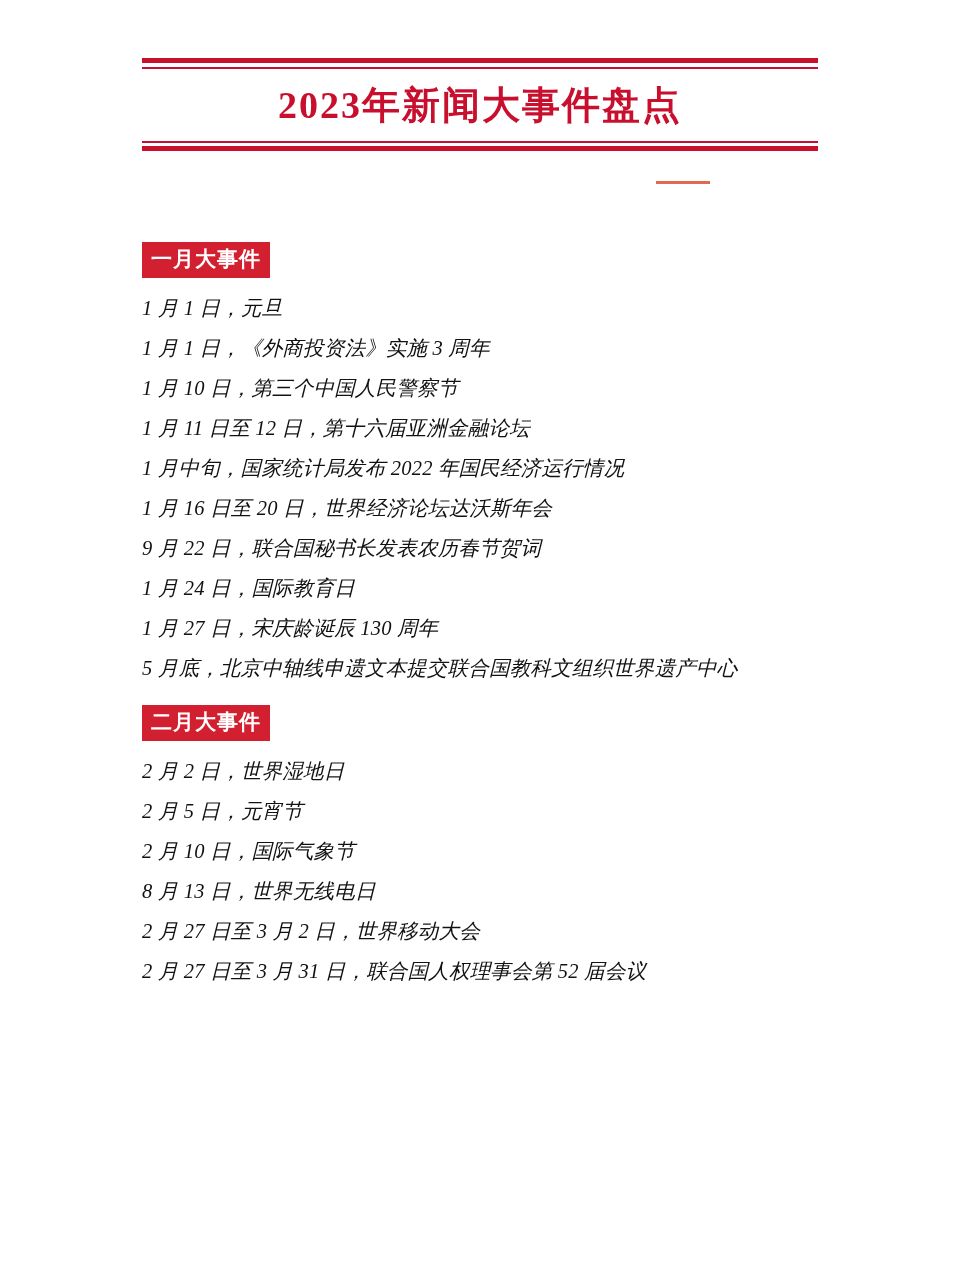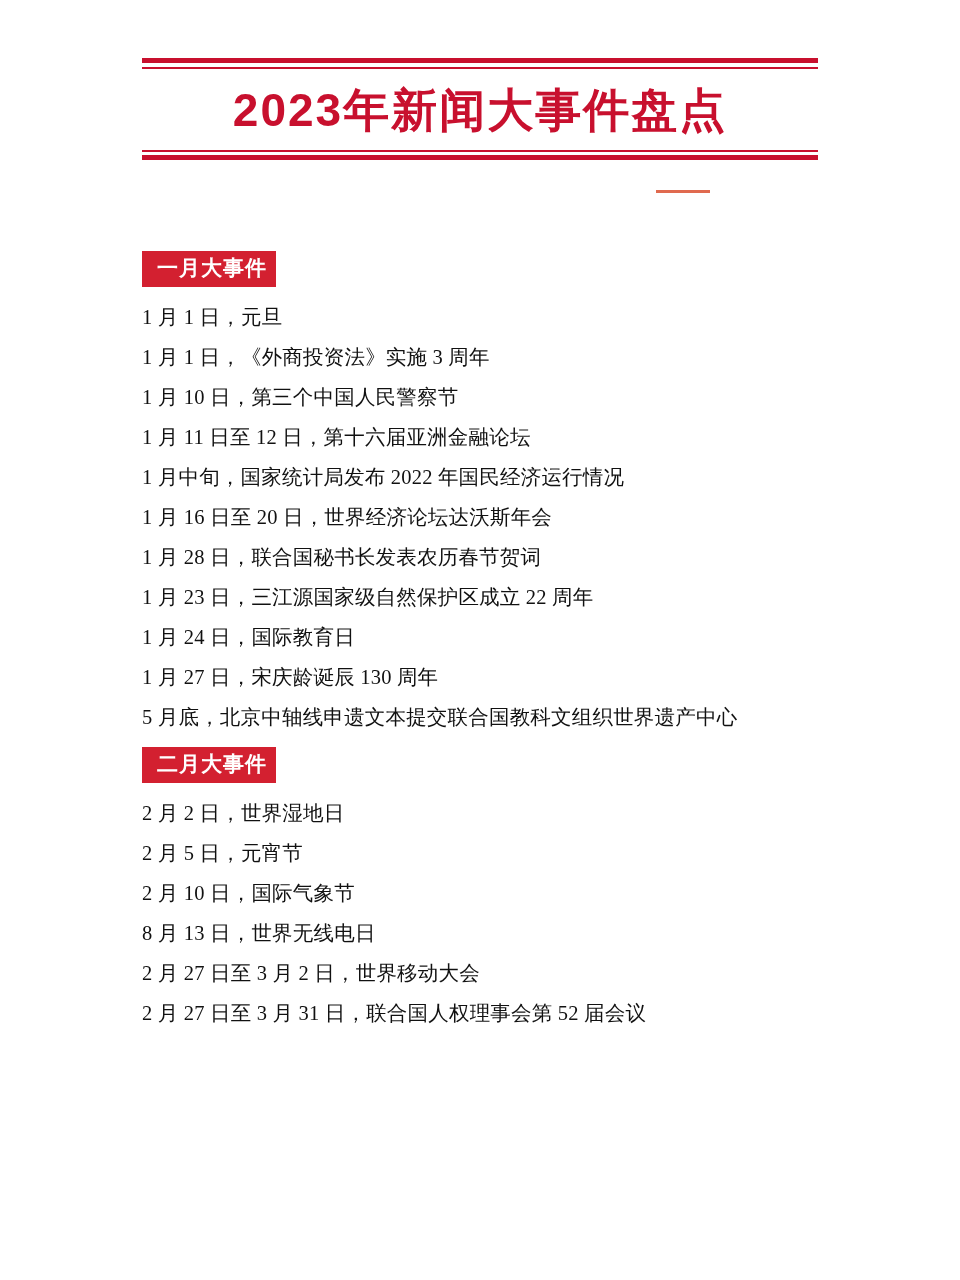--- a/index.html
+++ b/index.html
@@ -35,22 +35,22 @@
   .gap-sm { height: 4px; }
   .gap-xs { height: 3px; }
 
   .title-wrap {
     width: 676px;
     margin: 0 auto;
     text-align: center;
     padding: 16px 0 14px 0;
   }
   .doc-title {
-    font-family: Liberation Sans, sans-serif;
-    font-size: 46px;
+    font-family: Liberation Serif, serif;
+    font-size: 38px;
     font-weight: bold;
     color: #c8102e;
     letter-spacing: 2px;
     line-height: 1.1;
     white-space: nowrap;
   }
 
   .underline-accent {
     width: 676px;
     margin: 0 auto;
@@ -73,32 +73,33 @@
   }
 
   .section-heading {
     display: inline-block;
     background: #d32030;
     color: #ffffff;
     font-family: "DejaVu Sans", "Liberation Sans", sans-serif;
     font-weight: bold;
     font-size: 21px;
     line-height: 1;
-    padding: 7px 9px 8px 15px;
+    padding: 7px 9px 8px 9px;
     letter-spacing: 1px;
     margin: 0 0 10px 0;
   }
   .section + .section {
-    margin-top: 10px;
+    margin-top: 17px;
   }
 
   ul.event-list {
     list-style: none;
     margin: 0;
     padding: 0;
+    font-style: italic;
   }
   ul.event-list li {
     font-size: 20.5px;
     line-height: 40px;
     color: #111111;
     white-space: nowrap;
     letter-spacing: 0.2px;
   }
 </style>
 </head>
@@ -130,22 +131,21 @@
 
   <div class="section">
     <div class="section-heading">一月大事件</div>
     <ul class="event-list">
       <li>1 月 1 日，元旦</li>
       <li>1 月 1 日，《外商投资法》实施 3 周年</li>
       <li>1 月 10 日，第三个中国人民警察节</li>
       <li>1 月 11 日至 12 日，第十六届亚洲金融论坛</li>
       <li>1 月中旬，国家统计局发布 2022 年国民经济运行情况</li>
       <li>1 月 16 日至 20 日，世界经济论坛达沃斯年会</li>
-      <li>1 月 28 日，联合国秘书长发表农历春节贺词</li>
-      <li>1 月 23 日，三江源国家级自然保护区成立 22 周年</li>
+      <li>9 月 22 日，联合国秘书长发表农历春节贺词</li>
       <li>1 月 24 日，国际教育日</li>
       <li>1 月 27 日，宋庆龄诞辰 130 周年</li>
       <li>5 月底，北京中轴线申遗文本提交联合国教科文组织世界遗产中心</li>
     </ul>
   </div>
 
   <div class="section">
     <div class="section-heading">二月大事件</div>
     <ul class="event-list">
       <li>2 月 2 日，世界湿地日</li>

